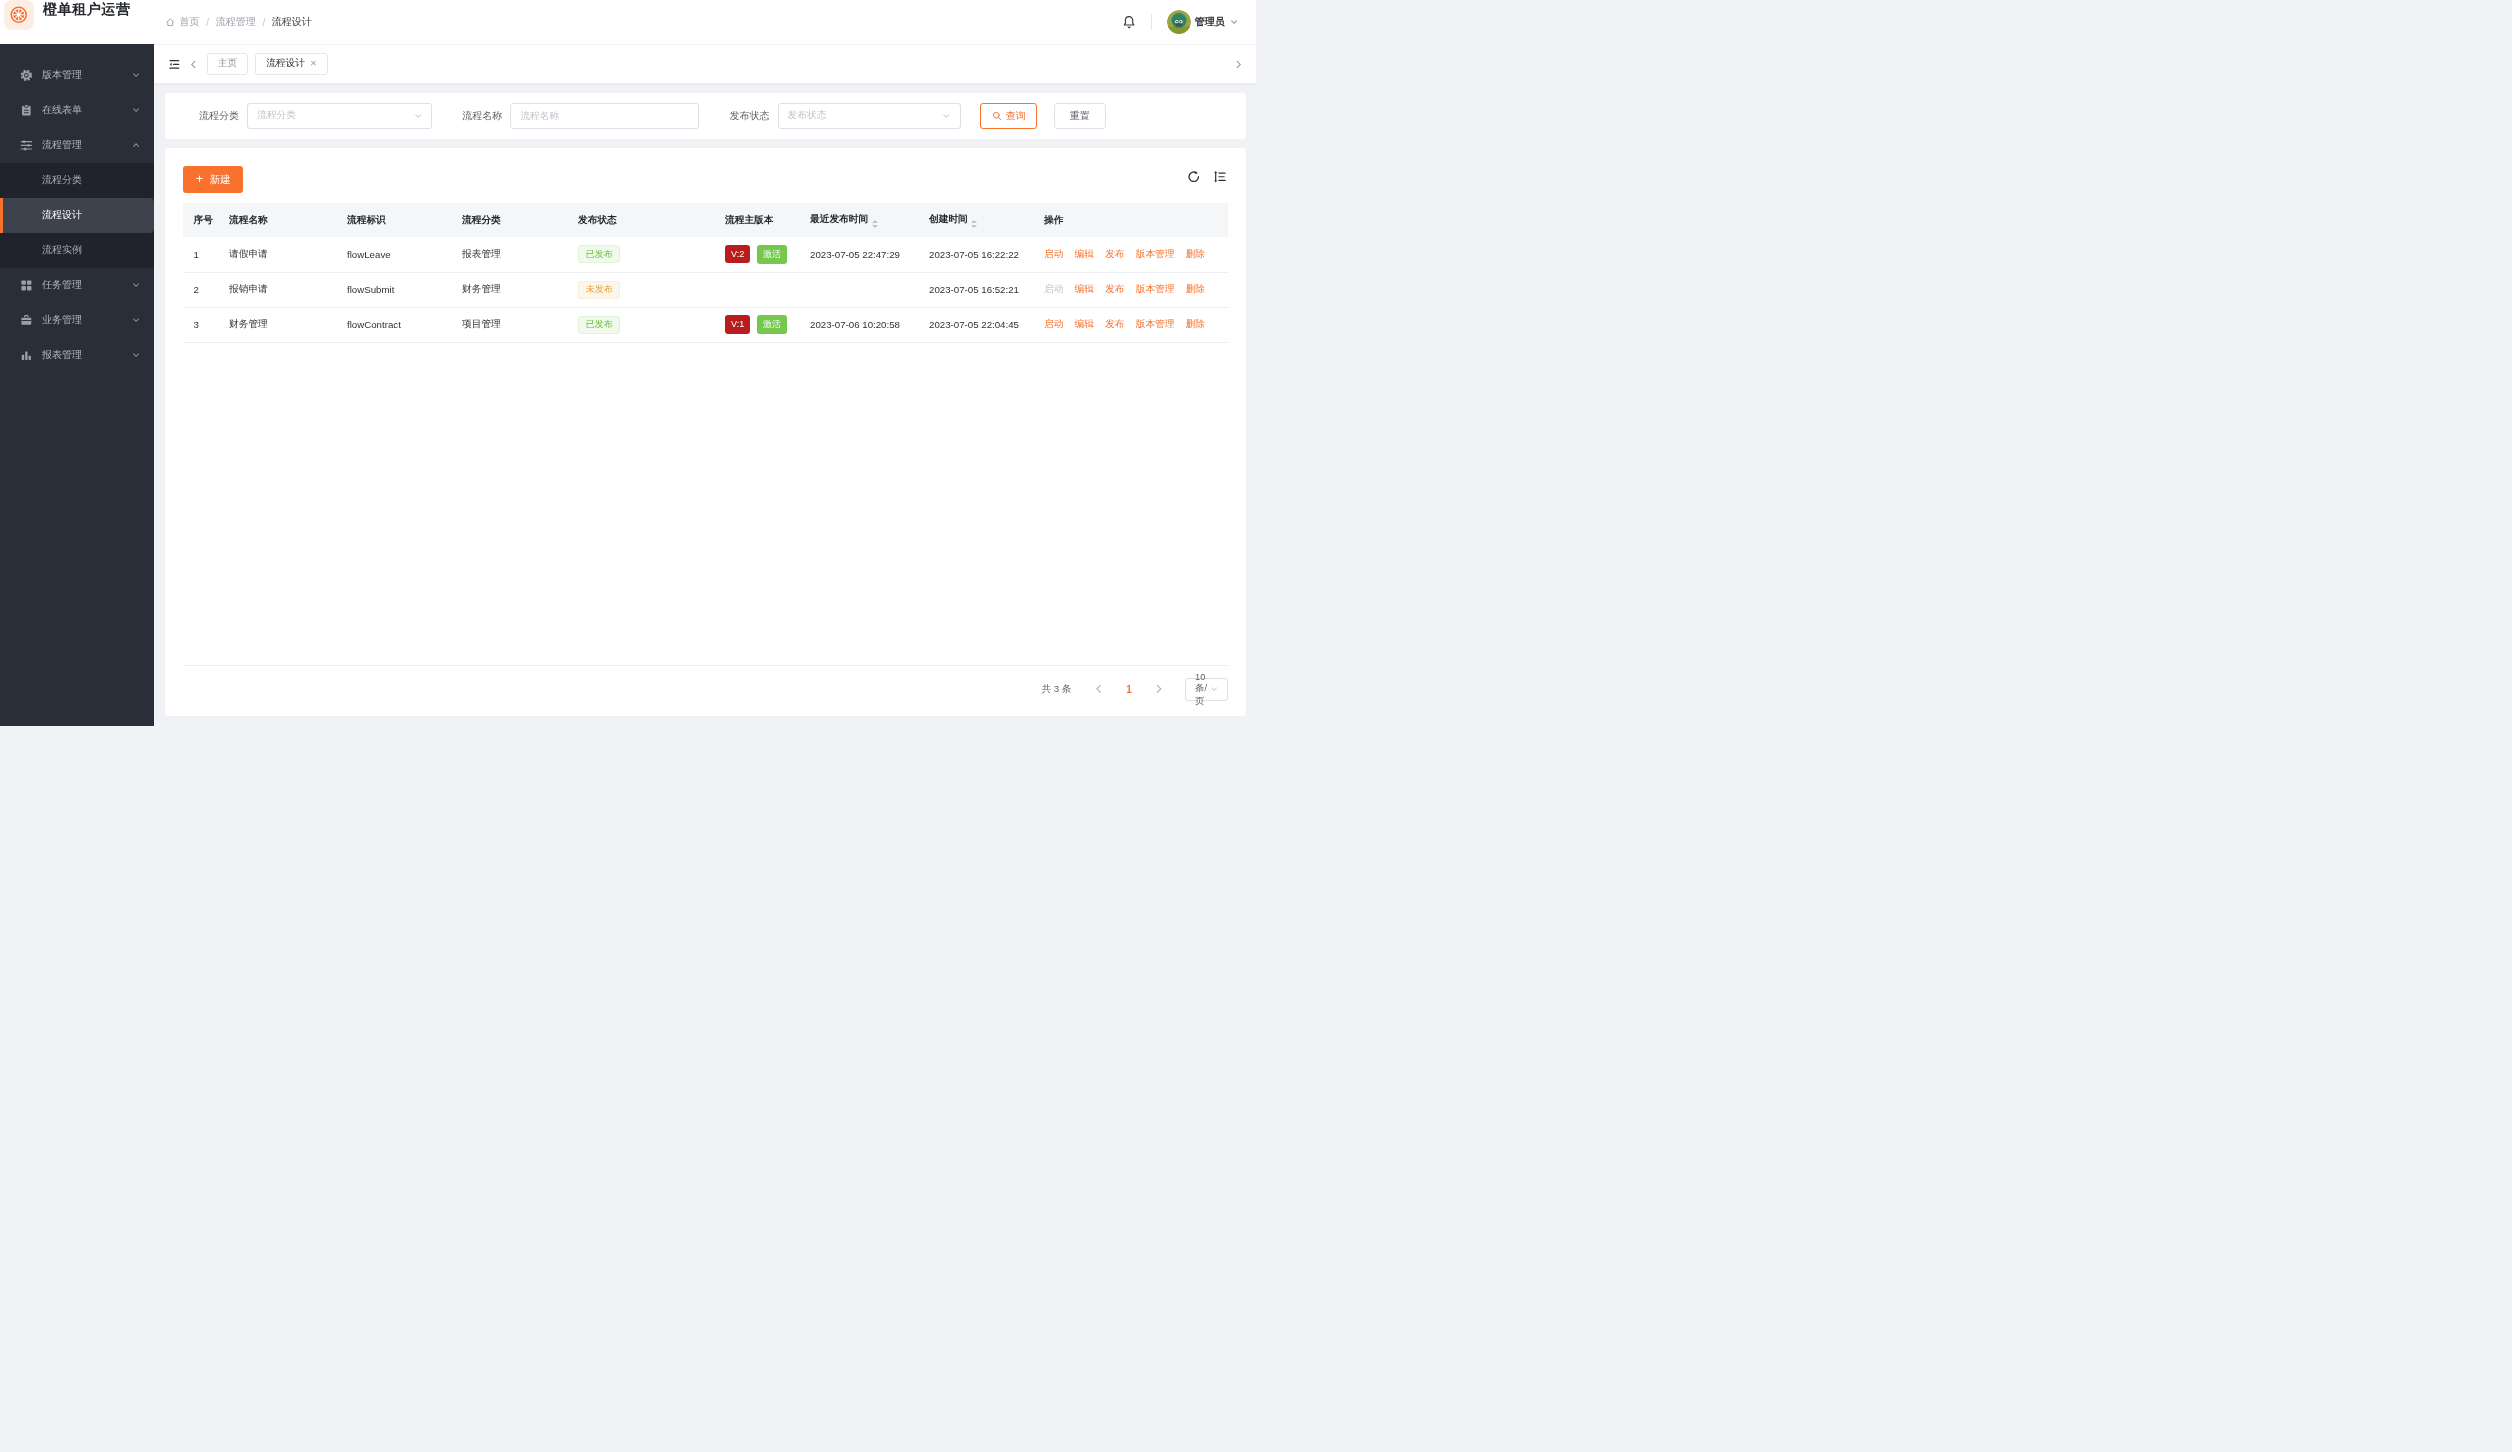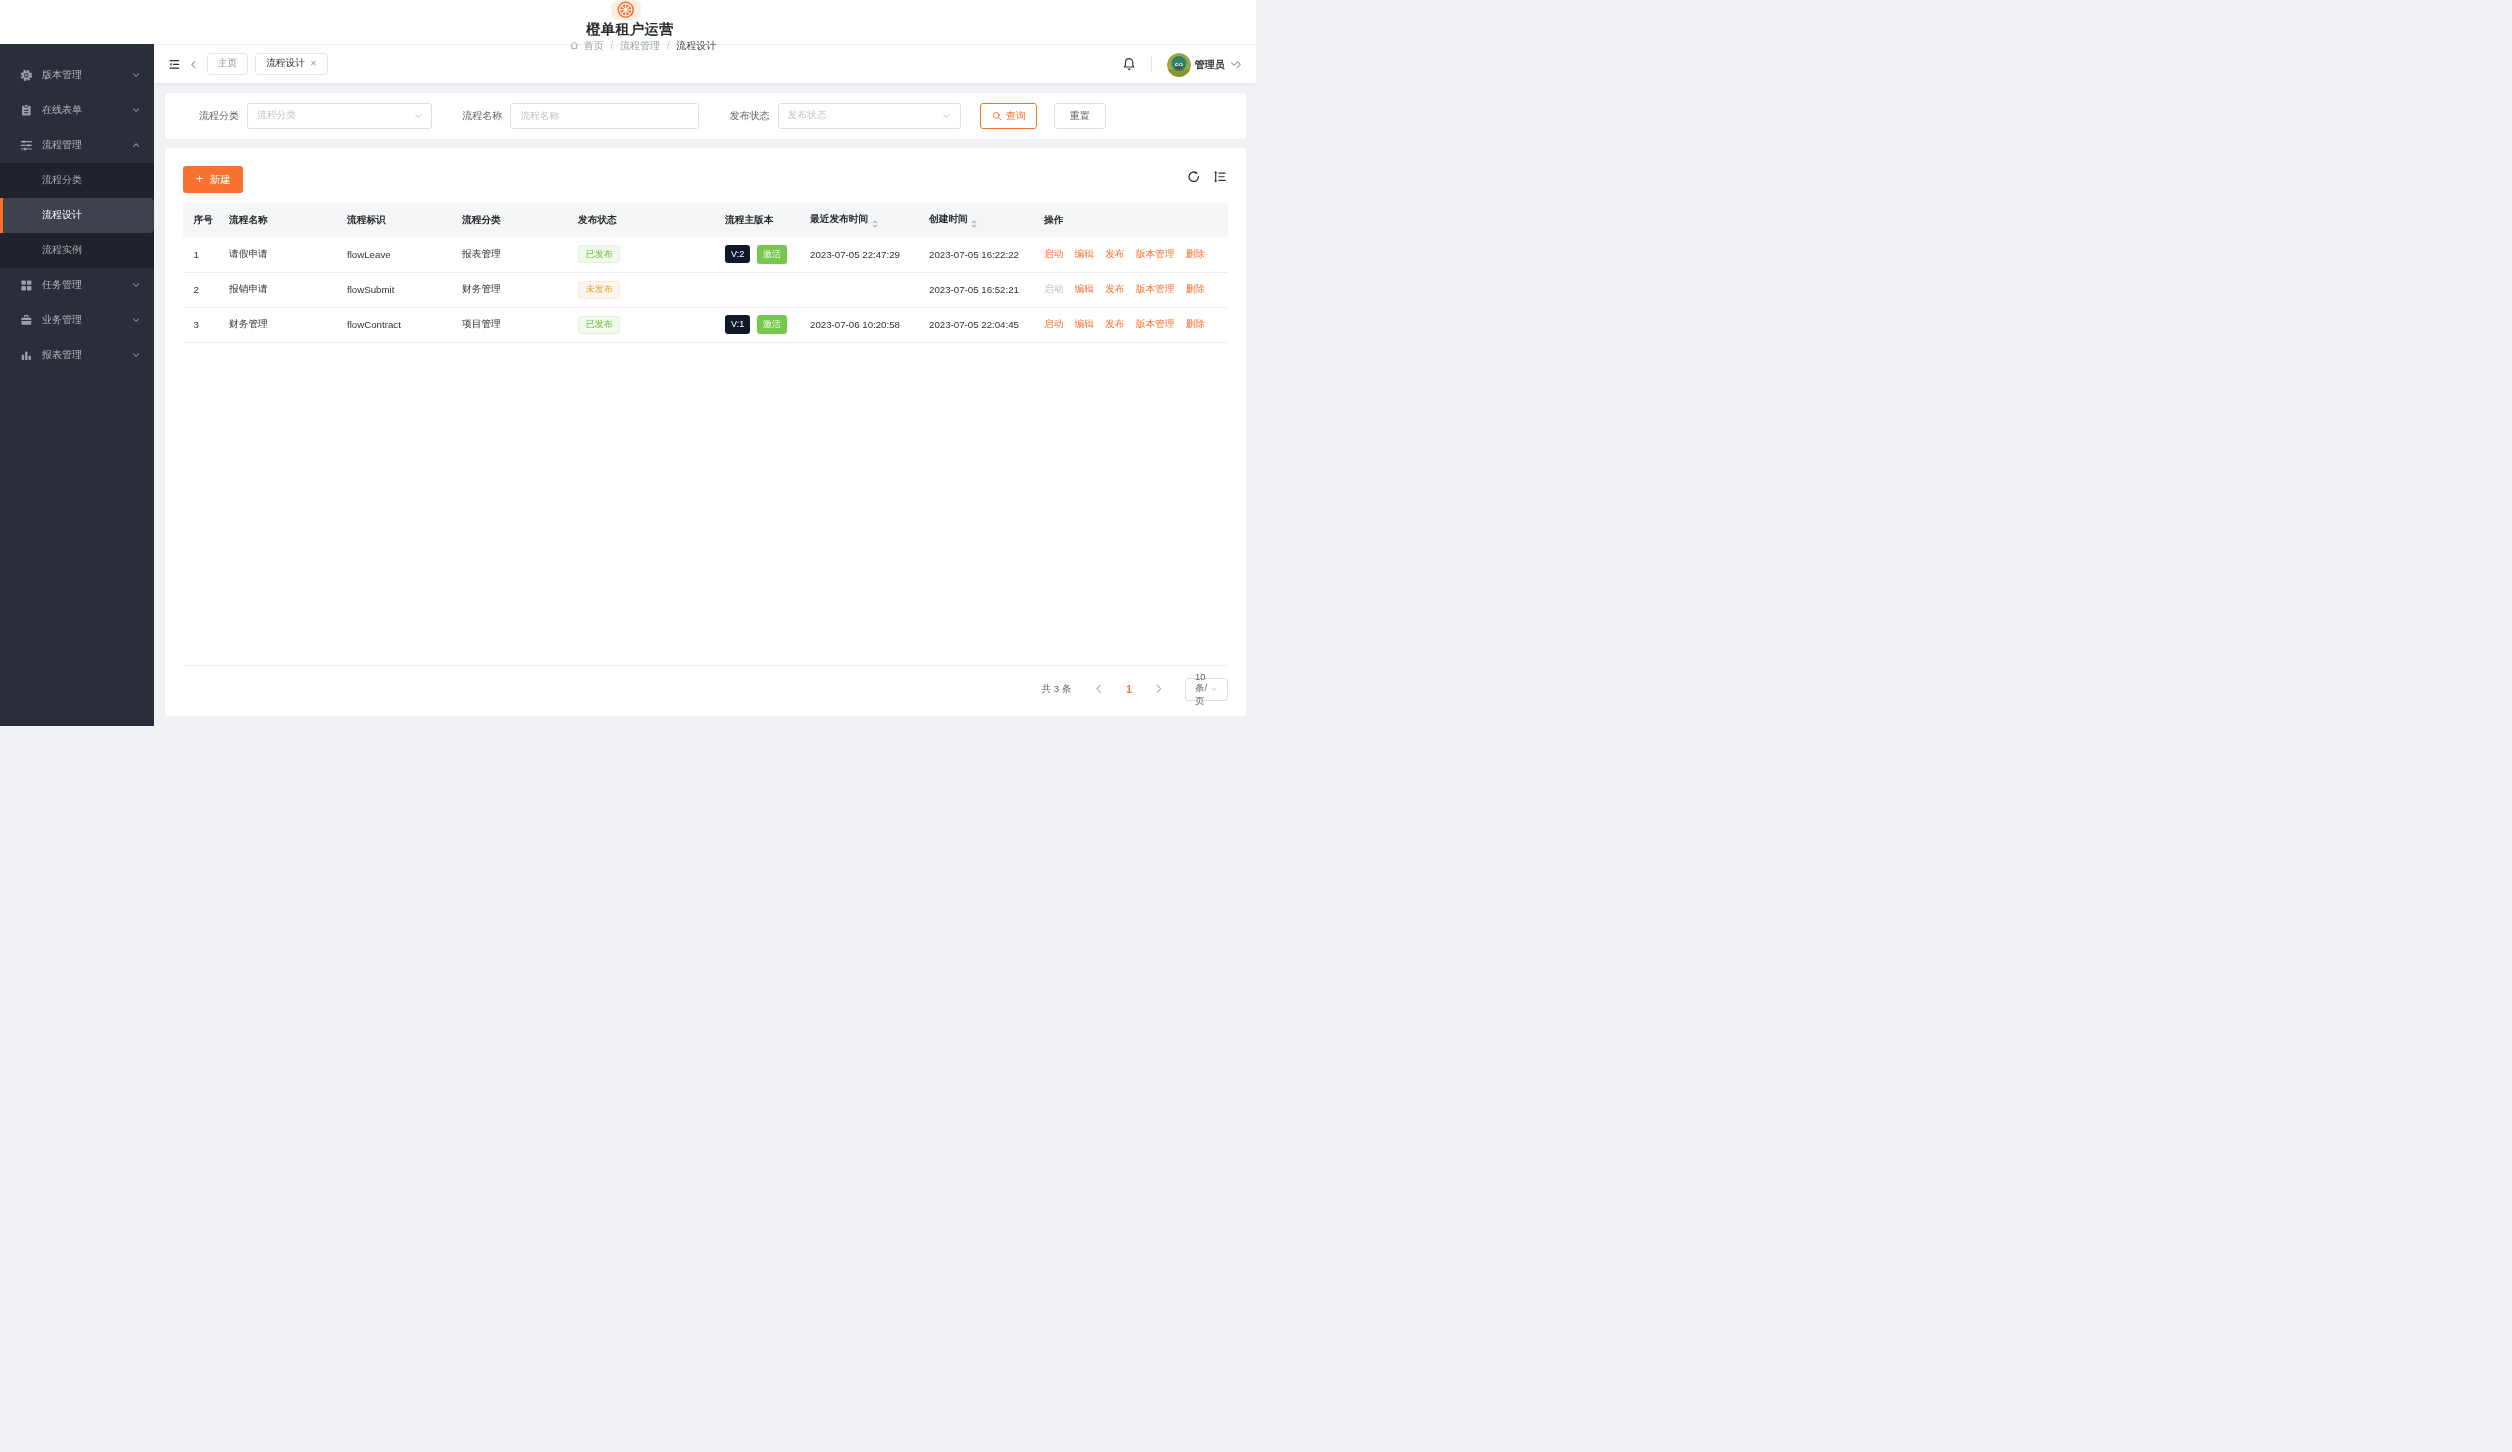--- a/index.html
+++ b/index.html
@@ -6,21 +6,21 @@
   html,body { width:1256px; height:726px; }
   body {
     font-family:"Liberation Sans","DejaVu Sans",sans-serif;
     background:#f0f2f5; color:#303133; font-size:9.7px;
     position:relative; overflow:hidden;
   }
   svg { display:block; }
 
   
   .app-header{ position:absolute; top:0; left:0; right:0; height:44px; background:#fff;
-    display:flex; align-items:center; padding:0 18px 0 13px; z-index:5;flex-direction:column;}
+    display:flex; padding:0 18px 0 4px; z-index:5;}
   .logo-box{ width:30px; height:30px; border-radius:7.5px; background:#fdeee3;
     display:flex; align-items:center; justify-content:center;}
   .brand-title{ font-size:14.2px; font-weight:700; color:#26292e; margin-left:9px; letter-spacing:0.4px;}
   .breadcrumb{ display:flex; align-items:center; margin-left:34px; color:#9aa1aa; font-size:10px; gap:6.7px;}
   .bc-item{ display:flex; align-items:center; gap:4.5px;}
   .bc-sep{ color:#c4c8cd;}
   .bc-current{ color:#3c4045;}
   .header-right{ margin-left:auto; display:flex; align-items:center;}
   .bell-btn{ color:#32363b; cursor:pointer;}
   .hdr-divider{ width:0.7px; height:16.5px; background:#e6e8eb; margin:0 15px;}
@@ -92,21 +92,21 @@
   .sort-caret{ display:inline-flex; flex-direction:column; margin-left:3.7px; vertical-align:-1.5px; gap:1.5px;}
   .sort-caret i{ width:0; height:0; border-left:3.4px solid transparent; border-right:3.4px solid transparent; display:block;}
   .sort-caret .up{ border-bottom:3.7px solid #c0c4cc;}
   .sort-caret .dn{ border-top:3.7px solid #c0c4cc;}
 
   .tag{ display:inline-flex; align-items:center; height:18px; padding:0 6.7px; border-radius:3px;
     font-size:9px;}
   .tag.success{ background:#f0f9eb; border:0.7px solid #e1f3d8; color:#67c23a;}
   .tag.warning{ background:#fdf6ec; border:0.7px solid #faecd8; color:#e6a23c;}
   .vtag{ display:inline-flex; align-items:center; height:18.7px; padding:0 6px; border-radius:3px;
-    background:#0f172a; color:#fff; font-size:9px; margin-right:6.7px;}
+    background:#b91c1c; color:#fff; font-size:9px; margin-right:6.7px;}
   .atag{ display:inline-flex; align-items:center; height:18.7px; padding:0 6px; border-radius:3px;
     background:#76C84C; color:#fff; font-size:9px;}
   .act-link{ color:#F9722D; margin-right:11.2px; cursor:pointer; text-decoration:none;}
   .act-link.disabled{ color:#c0c4cc; cursor:not-allowed;}
 
   .pagination{ position:absolute; right:18px; bottom:15px; display:flex; align-items:center;}
   .pg-total{ color:#5f6368; font-size:9.7px; margin-right:18px;}
   .pg-chev{ color:#aeb4bd; cursor:pointer; padding:0 4.5px;}
   .pg-num{ color:#F9722D; font-size:10px; font-weight:600; padding:0 18px; cursor:pointer;}
   .pg-size{ width:43px; height:22.4px; margin-left:16.5px; justify-content:space-between;}

